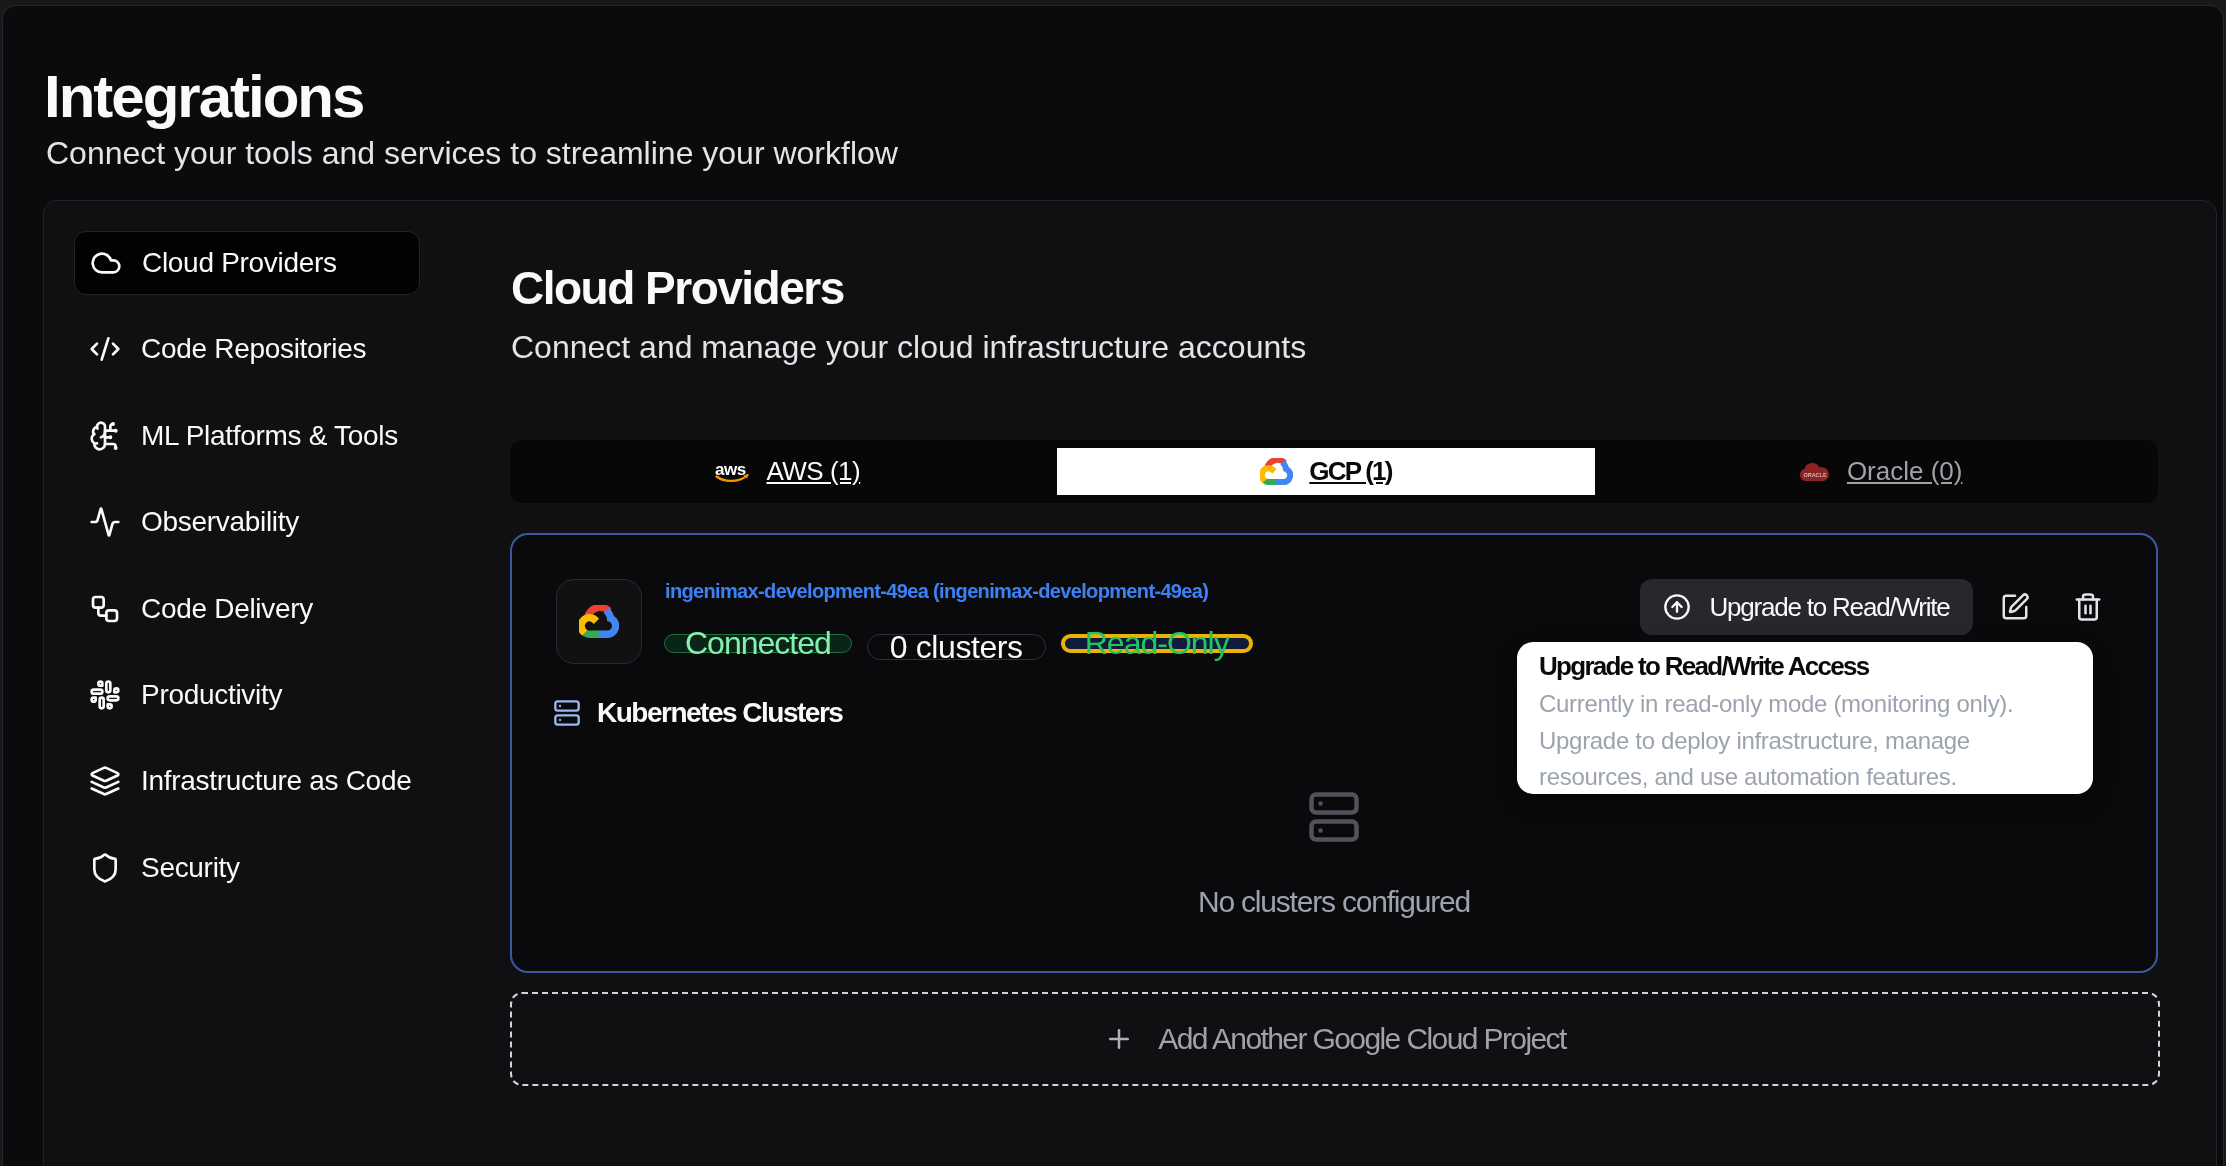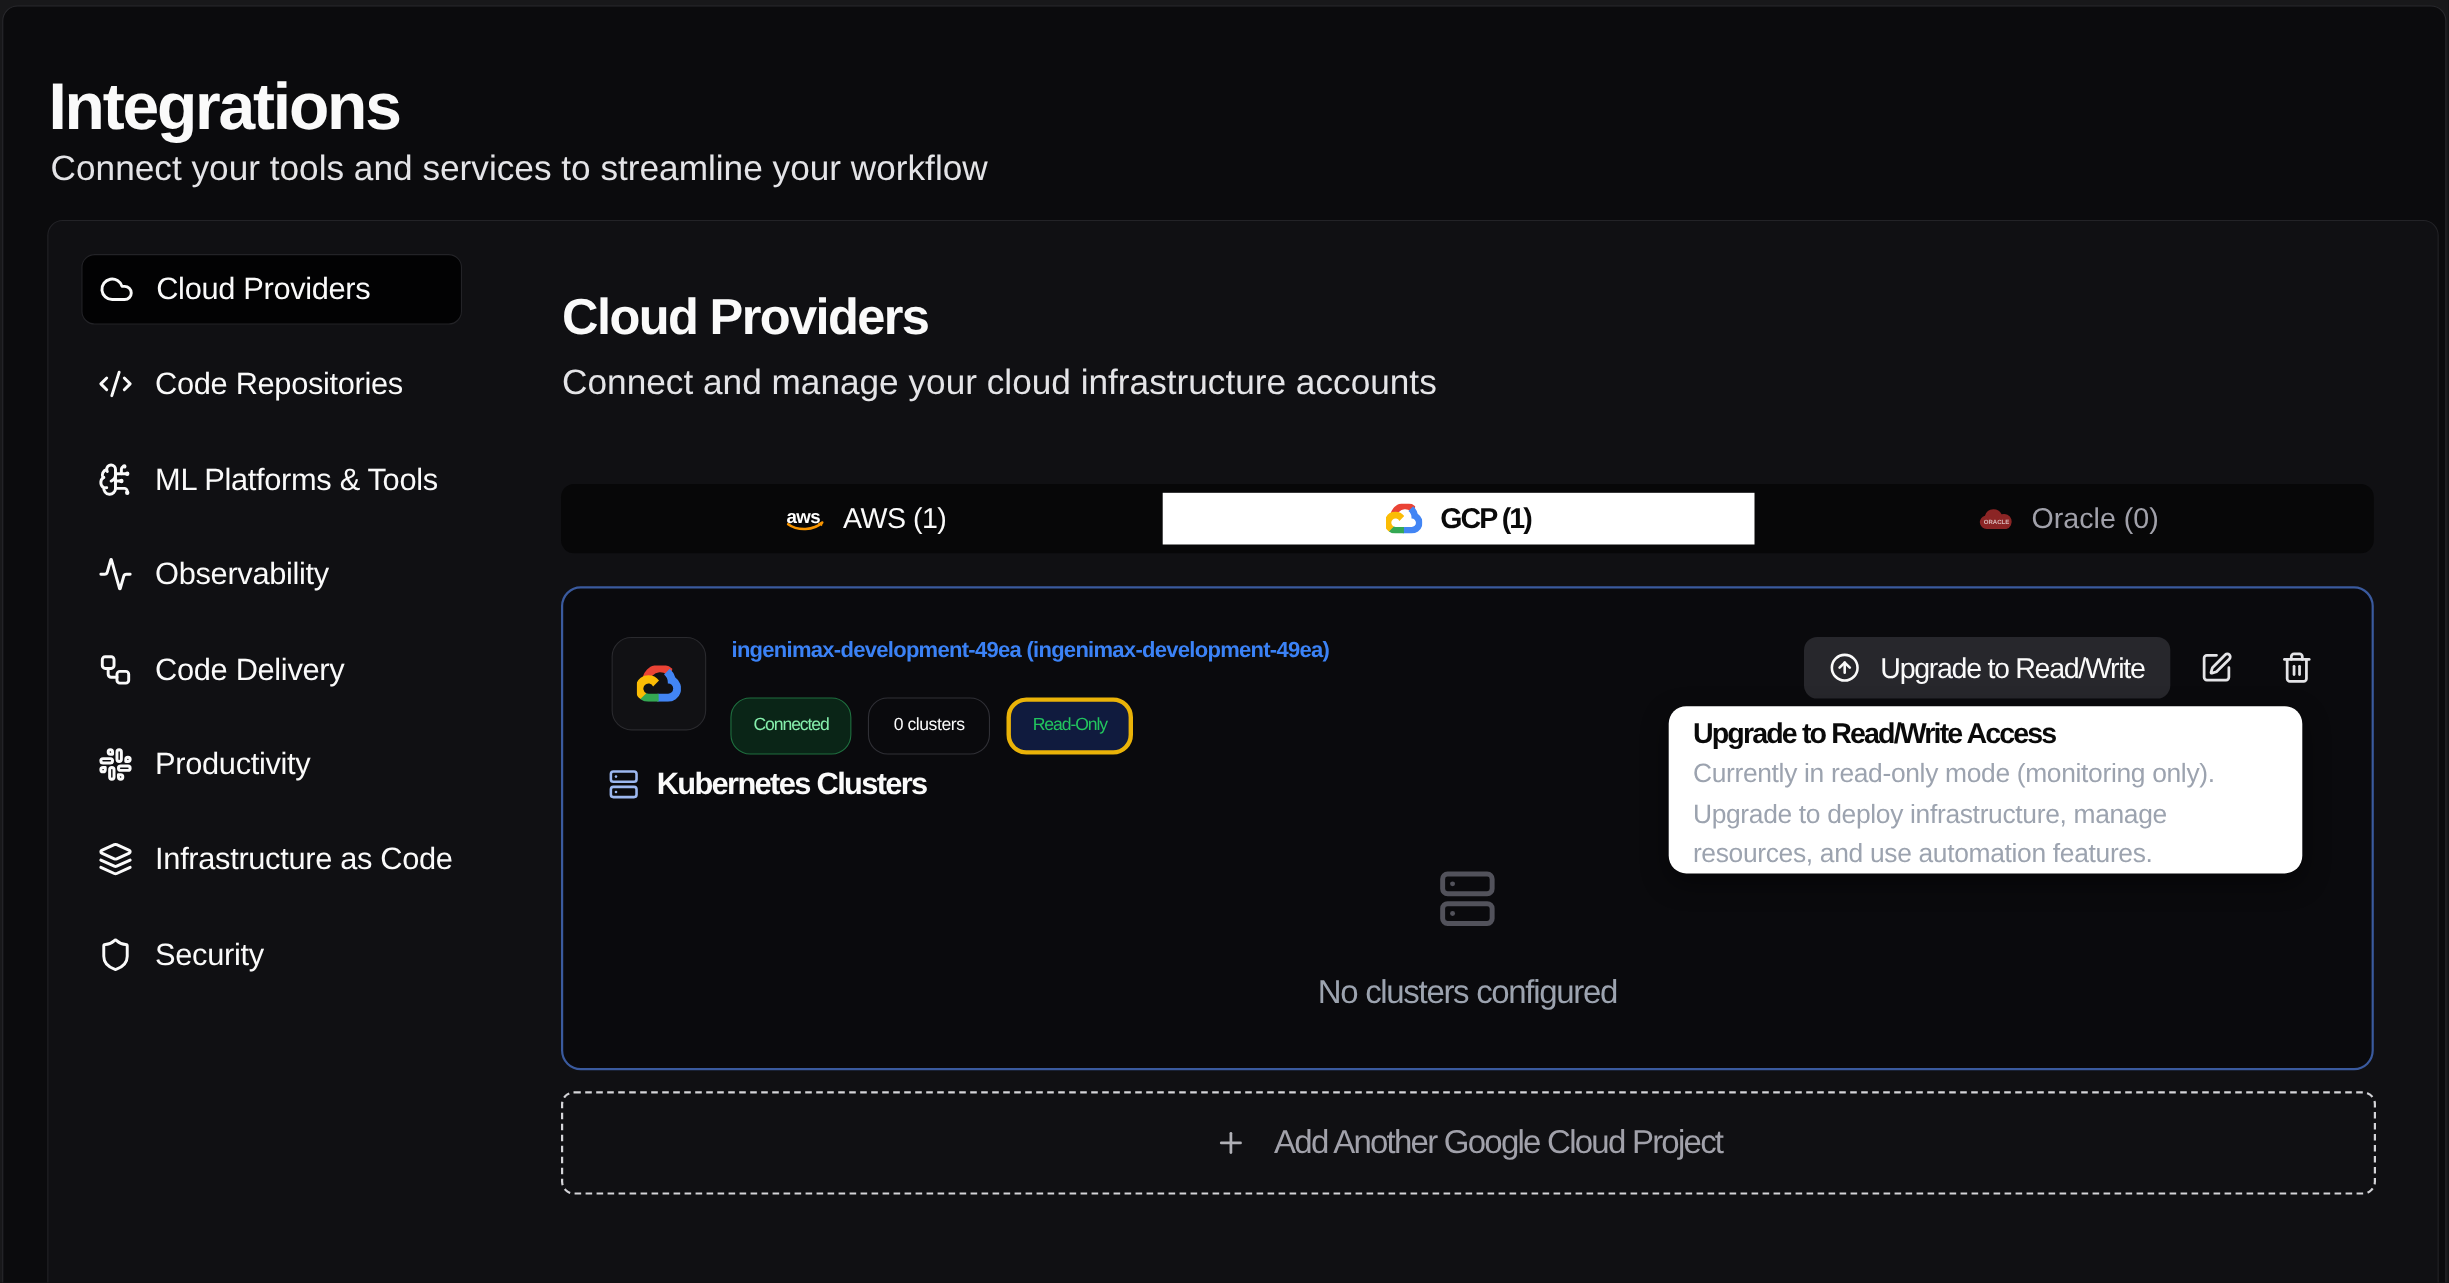--- a/index.html
+++ b/index.html
@@ -23,39 +23,39 @@
   }
   .navitem.active { background:#020203; border:1px solid #232327; }
   .navitem svg { width:32px; height:32px; margin-right:20px; flex:none; }
   
   .h2 { position:absolute; left:511px; top:261px; font-size:46px; font-weight:bold; color:#fafafa; letter-spacing:-1.5px; }
   .sub2 { position:absolute; left:511px; top:329px; font-size:32px; color:#e4e4e7; }
   .tabs {
     position:absolute; left:510px; top:440px; width:1648px; height:63px;
     background:#070708; border-radius:12px; padding:8px; display:flex;
   }
-  .tab { flex:1; display:flex; align-items:center; justify-content:center; font-size:26px; color:#fafafa; letter-spacing:-0.5px; }
+  .tab { flex:1; display:flex; align-items:center; justify-content:center; font-size:26px; color:#fafafa; letter-spacing:-0.5px;text-decoration:underline; }
   .tab.active { background:#fff; border-radius:0; color:#0a0a0a; font-weight:bold; letter-spacing:-1.8px; }
   .tab.dim { color:#a1a1aa; letter-spacing:0;margin-left:16px; }
   .tab .tlogo { margin-right:16px; display:flex; align-items:center; }
   
   .card {
     position:absolute; left:510px; top:533px; width:1648px; height:440px;
     background:#0a0a0d; border:2px solid #3a5a9e; border-radius:18px;
   }
   .tile {
     position:absolute; left:44px; top:44px; width:86px; height:85px;
     background:#111114; border:1px solid #2a2a2e; border-radius:18px;
     display:flex; align-items:center; justify-content:center;
   }
   .ctitle { position:absolute; left:153px; top:45px; font-size:20px; font-weight:bold; color:#3b82f6; letter-spacing:-0.65px; white-space:nowrap; }
   .badges { position:absolute; left:152px; top:99px; display:flex; }
   .badge {
-    height:52px; border-radius:18px; display:flex; align-items:center;
-    font-size:16px; font-weight:500; letter-spacing:-1px; padding:0 20px; margin-right:15px;
+    height:19px; border-radius:18px; display:flex; align-items:center;
+    font-size:32px; font-weight:500; letter-spacing:-1px; padding:0 20px; margin-right:15px;
   }
   .b-green { border:1px solid #1f6f3f; background:#0a2517; color:#86efac; }
   .b-plain { border:1px solid #303036; background:transparent; color:#fafafa; letter-spacing:-0.4px !important; padding:12px 22px; }
   .b-blue  { border:4px solid #eab308; background:#101b3e; color:#22c55e; }
   .k8s { position:absolute; left:41px; top:162px; display:flex; align-items:center; }
   .k8s svg { width:28px; height:28px; color:#9db8f0; margin-right:16px; }
   .k8s span { font-size:28px; font-weight:bold; color:#fafafa; letter-spacing:-1.5px; }
   .empty { position:absolute; left:0; top:255px; width:100%; text-align:center; }
   .empty svg { width:54px; height:54px; color:#52525b; }
   .empty div { margin-top:37px; font-size:30px; color:#9ca3af; letter-spacing:-1.2px; }

